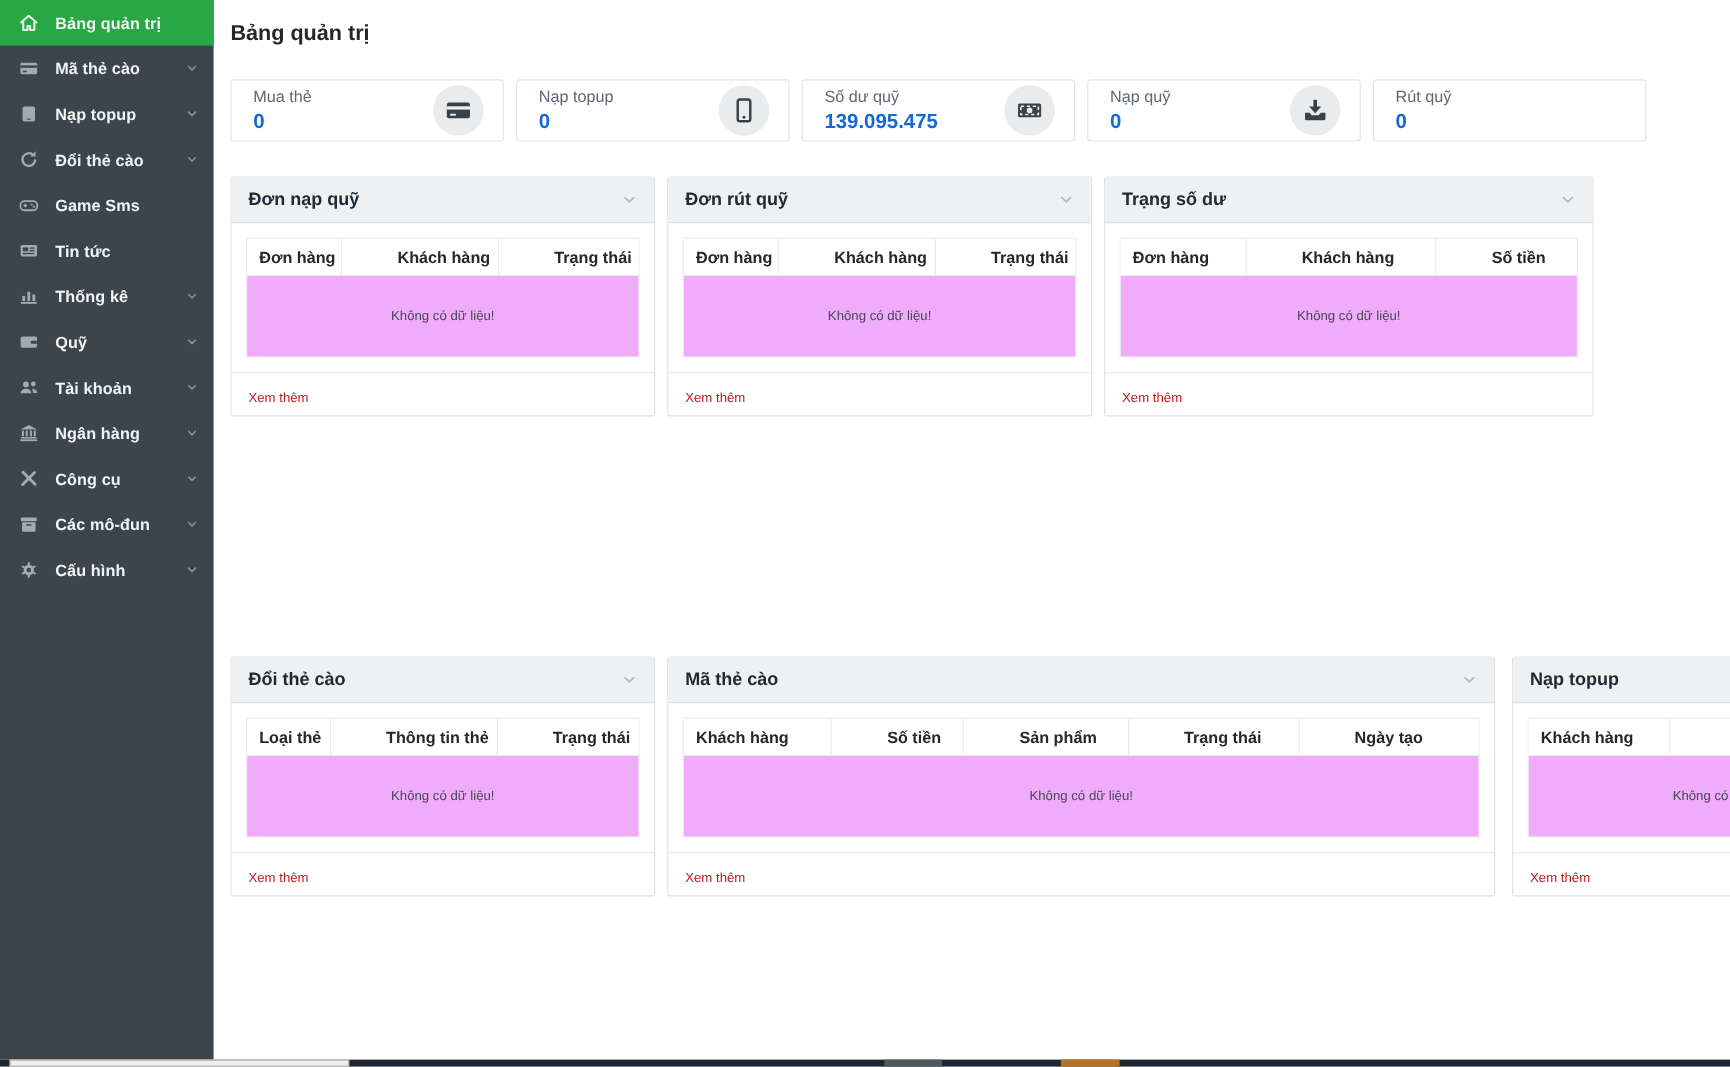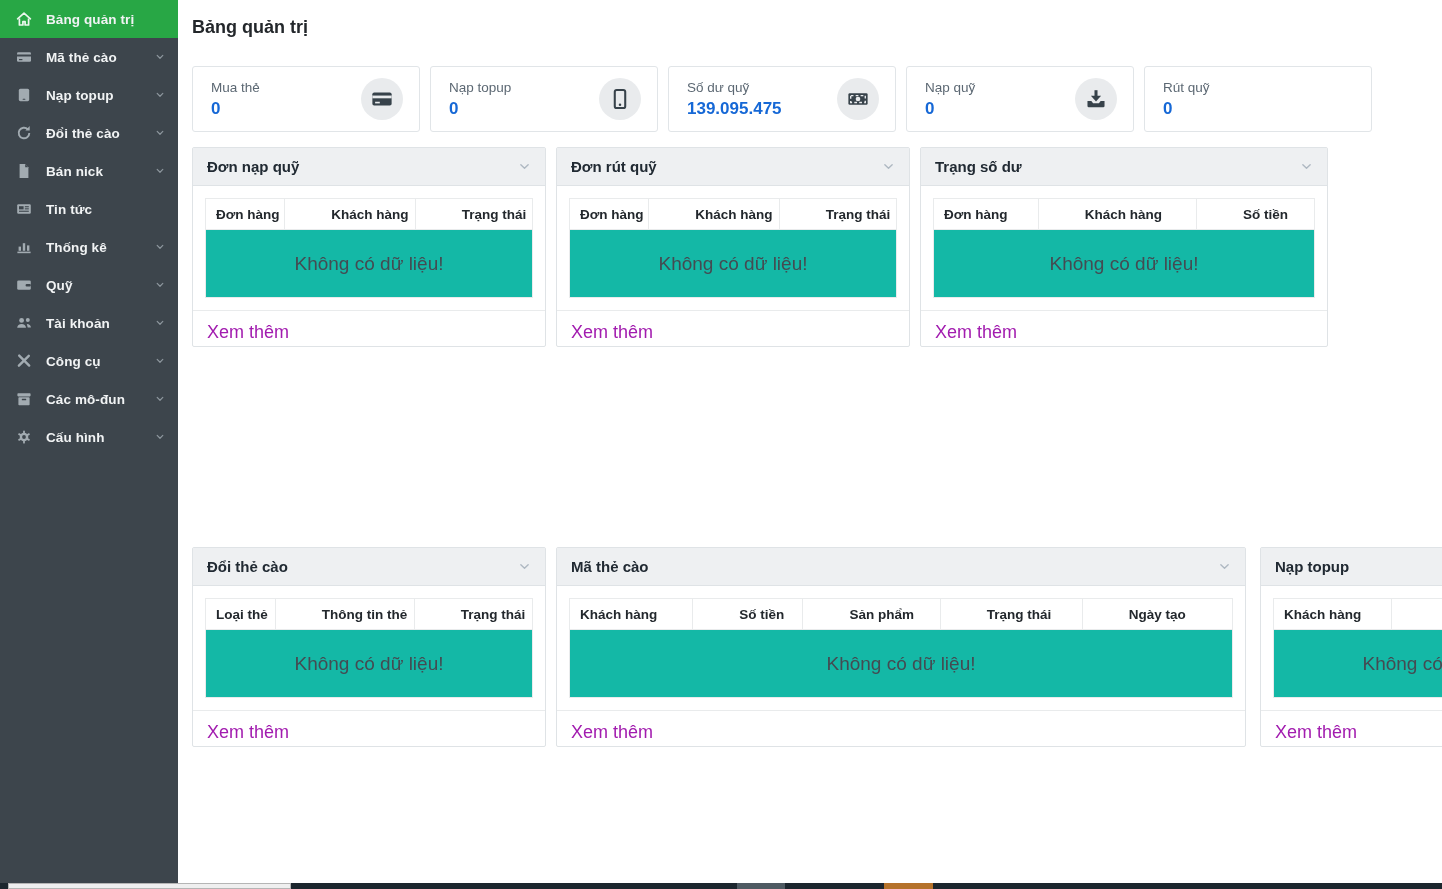--- a/index.html
+++ b/index.html
@@ -30,21 +30,21 @@
 
   
   .page-title {
     position:absolute; left:192px; top:17px;
     font-size:18px; font-weight:bold; color:#23272b;
   }
 
   
   .cards { position:absolute; left:192px; top:66px; display:flex; gap:10px; }
   .card {
-    width:228px; height:66px; background:#fff;
+    width:228px; height:52px; background:#fff;
     border:1px solid #e1e5e8; border-radius:3px;
     display:flex; align-items:center; padding:0 16px 0 18px; flex:0 0 228px;justify-content:flex-end;
   }
   .card .meta { flex:1; min-width:0; }
   .card .label { font-size:13.5px; color:#5c6873; margin-bottom:4px; white-space:nowrap; }
   .card .value { font-size:17px; font-weight:bold; color:#1668d6; white-space:nowrap; }
   .card .circle {
     width:42px; height:42px; border-radius:50%; background:#e9ebed; --knock:#e9ebed;
     display:flex; align-items:center; justify-content:center; color:#37424a; flex:0 0 42px;
   }
@@ -72,25 +72,25 @@
     border-right:1px solid #e9ebec; white-space:nowrap; overflow:hidden;
   }
   .th:last-child { border-right:none; }
   .cols-a .th:nth-child(1){width:31%} .cols-a .th:nth-child(2){width:37.5%} .cols-a .th:nth-child(3){width:31.5%}
   .cols-b .th:nth-child(1){width:34%} .cols-b .th:nth-child(2){width:40%} .cols-b .th:nth-child(3){width:26%}
   .cols-c .th:nth-child(1){width:27%} .cols-c .th:nth-child(2){width:41%} .cols-c .th:nth-child(3){width:32%}
   .cols-d .th:nth-child(1){width:24%} .cols-d .th:nth-child(2){width:14%}
   .cols-d .th:nth-child(3){width:19.5%} .cols-d .th:nth-child(4){width:20.5%} .cols-d .th:nth-child(5){width:22%}
   .cols-e .th:nth-child(1){width:118px; border-right:1px solid #e9ebec;}
   .tempty {
-    height:67px; background:#14b8a6; display:flex; align-items:center; justify-content:center;
-    font-size:19px; color:#444b52;
+    height:67px; background:#f0abfc; display:flex; align-items:center; justify-content:center;
+    font-size:11px; color:#444b52;
   }
   .panel-foot { border-top:1px solid #e9ebec; padding:11px 14px; }
-  .link { color:#a21caf; font-size:18px; text-decoration:none; cursor:pointer; }
+  .link { color:#b91c1c; font-size:11px; text-decoration:none; cursor:pointer; }
 
   
   .bottom-strip { position:absolute; left:0; top:883px; width:1442px; height:6px; background:#1c262e; }
   .hthumb {
     position:absolute; left:8px; top:0; width:283px; height:6px;
     background:#efefef; border:1px solid #b5b5b5; cursor:pointer;
   }
   .seg-gray   { position:absolute; left:737px; top:0; width:48px; height:6px; background:#4e5a62; }
   .seg-orange { position:absolute; left:884px; top:0; width:49px; height:6px; background:#b5722a; }
 </style>
@@ -148,35 +148,32 @@
         </svg>
     </span>
     <span class="lbl">Đổi thẻ cào</span>
     <span class="chev">
         <svg width="10" height="10" viewBox="0 0 16 16">
           <path d="M3.5 5.5 8 10l4.5-4.5" fill="none" stroke="currentColor" stroke-width="1.9" stroke-linecap="round" stroke-linejoin="round"></path>
         </svg>
       </span>
   </div>
 
-
-  <div class="side-item">
-    <span class="ic">
-      <svg width="16" height="16" viewBox="0 0 16 16">
-          <path d="M3.6 1h5.6l3.2 3.2V15H3.6z" fill="currentColor"></path>
-          <path d="M9.2 1l3.2 3.2H9.2z" class="knock"></path>
-        </svg>
-    </span>
-    <span class="lbl">Bán nick</span>
-    <span class="chev">
-        <svg width="10" height="10" viewBox="0 0 16 16">
-          <path d="M3.5 5.5 8 10l4.5-4.5" fill="none" stroke="currentColor" stroke-width="1.9" stroke-linecap="round" stroke-linejoin="round"></path>
-        </svg>
-      </span>
-  </div>
+  <div class="side-item">
+    <span class="ic">
+      <svg width="16" height="16" viewBox="0 0 16 16">
+          <rect x="1" y="4.6" width="14" height="7.6" rx="3.4" fill="none" stroke="currentColor" stroke-width="1.5"></rect>
+          <path d="M5.1 6.7v3M3.6 8.2h3" stroke="currentColor" stroke-width="1.3" fill="none"></path>
+          <circle cx="10.4" cy="7.4" r=".9" fill="currentColor"></circle>
+          <circle cx="12.2" cy="9.2" r=".9" fill="currentColor"></circle>
+        </svg>
+    </span>
+    <span class="lbl">Game Sms</span>
+  </div>
+
 
   <div class="side-item">
     <span class="ic">
       <svg width="16" height="16" viewBox="0 0 16 16">
           <rect x="1.2" y="3.2" width="13.6" height="9.6" rx="1.2" fill="currentColor"></rect>
           <rect x="3" y="5.2" width="4.6" height="3.2" class="knock"></rect>
           <rect x="8.8" y="5.2" width="4" height="1.1" class="knock"></rect>
           <rect x="8.8" y="7.3" width="4" height="1.1" class="knock"></rect>
           <rect x="3" y="9.7" width="9.8" height="1.1" class="knock"></rect>
         </svg>
@@ -226,20 +223,39 @@
         </svg>
     </span>
     <span class="lbl">Tài khoản</span>
     <span class="chev">
         <svg width="10" height="10" viewBox="0 0 16 16">
           <path d="M3.5 5.5 8 10l4.5-4.5" fill="none" stroke="currentColor" stroke-width="1.9" stroke-linecap="round" stroke-linejoin="round"></path>
         </svg>
       </span>
   </div>
 
+  <div class="side-item">
+    <span class="ic">
+      <svg width="16" height="16" viewBox="0 0 16 16">
+          <path d="M8 1.2 14.8 4.9H1.2z" fill="currentColor"></path>
+          <rect x="2.2" y="5.8" width="1.7" height="4.8" fill="currentColor"></rect>
+          <rect x="5.4" y="5.8" width="1.7" height="4.8" fill="currentColor"></rect>
+          <rect x="8.9" y="5.8" width="1.7" height="4.8" fill="currentColor"></rect>
+          <rect x="12.1" y="5.8" width="1.7" height="4.8" fill="currentColor"></rect>
+          <rect x="1.6" y="11.2" width="12.8" height="1.3" fill="currentColor"></rect>
+          <rect x="1" y="13.1" width="14" height="1.5" fill="currentColor"></rect>
+        </svg>
+    </span>
+    <span class="lbl">Ngân hàng</span>
+    <span class="chev">
+        <svg width="10" height="10" viewBox="0 0 16 16">
+          <path d="M3.5 5.5 8 10l4.5-4.5" fill="none" stroke="currentColor" stroke-width="1.9" stroke-linecap="round" stroke-linejoin="round"></path>
+        </svg>
+      </span>
+  </div>
 
   <div class="side-item">
     <span class="ic">
       <svg width="16" height="16" viewBox="0 0 16 16">
           <path d="M3.2 2.6 13.2 12.6" stroke="currentColor" stroke-width="2.4" stroke-linecap="round"></path>
           <path d="M12.8 2.8 2.9 12.7" stroke="currentColor" stroke-width="2.4" stroke-linecap="round"></path>
         </svg>
     </span>
     <span class="lbl">Công cụ</span>
     <span class="chev">

